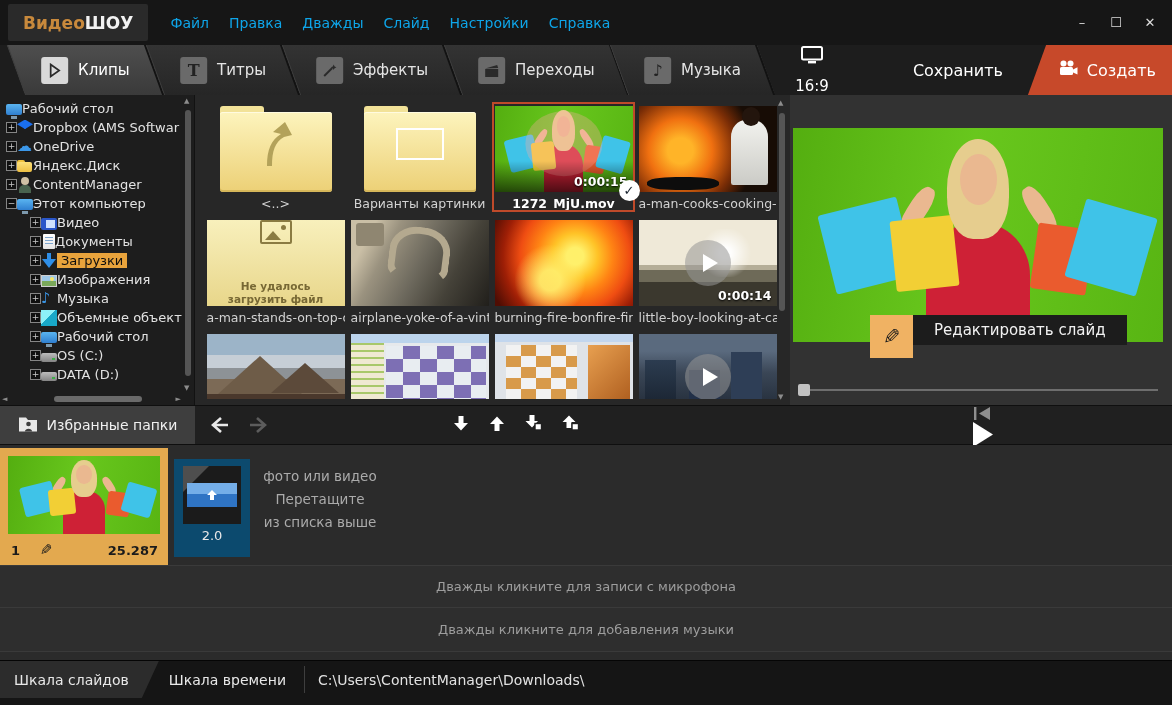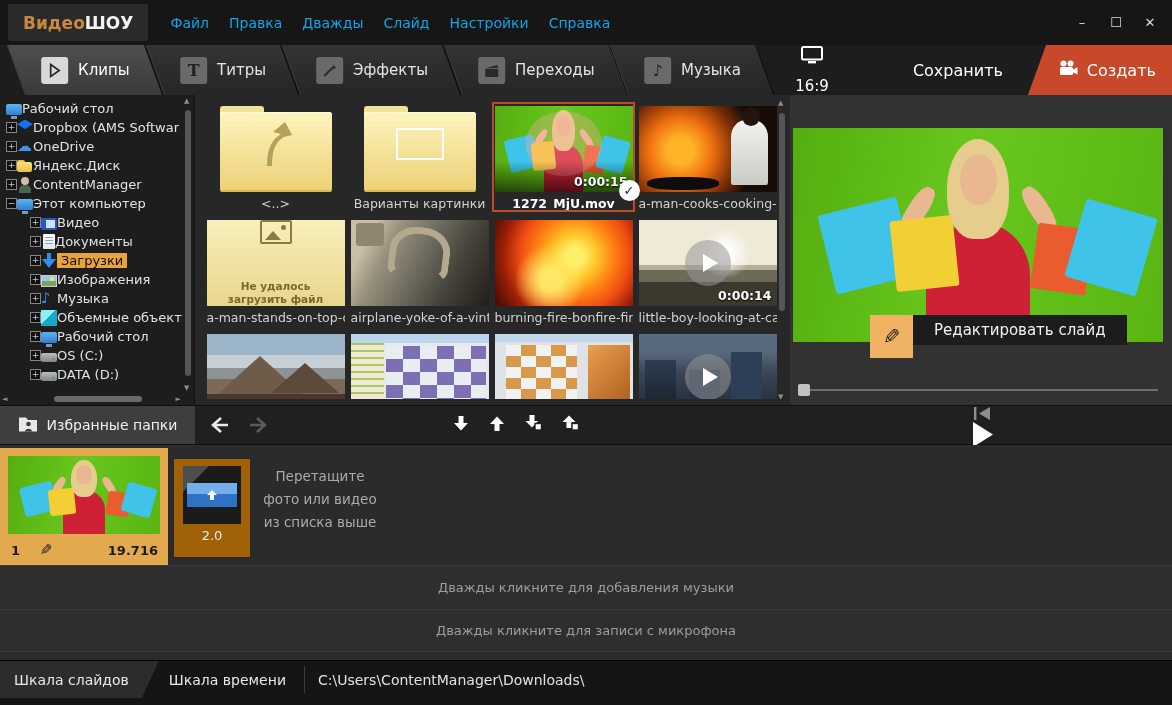--- a/index.html
+++ b/index.html
@@ -173,21 +173,21 @@
   .pb-full { margin:0 14px 0 16px; display:flex; }
 
   
   .tl-sliderow { position:relative; height:120px; background:#2b2b2b; }
   .slide-card { position:absolute; left:0; top:3px; width:168px; height:117px; background:#e3a94f; }
   .slide-thumb { position:absolute; left:8px; top:8px; width:152px; height:78px; }
   .slide-meta { position:absolute; left:11px; right:10px; bottom:4px; height:22px; display:flex; align-items:center; color:#1b1b1b; font-size:13px; font-weight:600; }
   .slide-pencil { margin-left:20px; font-size:15px; font-weight:normal; }
   .slide-pencil::before { content:"✎"; transform:scaleX(-1); display:inline-block; }
   .slide-dur { margin-left:auto; }
-  .trans-block { position:absolute; left:174px; top:14px; width:76px; height:98px; background:#a16207; display:flex; flex-direction:column; align-items:center; padding-top:7px;text-align:right; }
+  .trans-block { position:absolute; left:174px; top:14px; width:76px; height:98px; background:#0c4a6e; display:flex; flex-direction:column; align-items:center; padding-top:7px;text-align:right; }
   .trans-square { width:58px; height:58px; background:#1b1b1b; position:relative; overflow:hidden; }
   .trans-tri { position:absolute; top:0; left:0; border-top:26px solid #4e4e4e; border-right:26px solid transparent; }
   .trans-band { position:absolute; left:4px; right:4px; top:17px; height:24px; background:linear-gradient(#74aee8 0 45%, #2f74c4 45%); display:flex; align-items:center; justify-content:center; }
   .trans-dur { margin-top:4px; font-size:13px; color:#e8e8e8; }
   .drop-hint { position:absolute; left:237px; top:20px; width:166px; text-align:center; font-size:13.5px; color:#ababab; line-height:23px; }
   .track { height:44px; background:#2e2e2e; border-top:1px solid #3a3a3a; display:flex; align-items:center; justify-content:center; font-size:13px; color:#9d9d9d; }
   .track.mic { height:42px; }
   .track-spacer { height:9px; background:#2b2b2b; border-top:1px solid #3a3a3a; }
 
   
@@ -637,45 +637,45 @@
             <span class="sc-bag sc-bag-y"></span>
           <span class="sc-bag sc-bag-o"></span>
             <span class="sc-bag sc-bag-br"></span>
           <span class="sc-hair"></span>
             <span class="sc-face"></span>
         </div>
       </div>
       <div class="slide-meta">
         <span class="slide-num">1</span>
         <span class="slide-pencil"></span>
-        <span class="slide-dur">19.716</span>
+        <span class="slide-dur">25.287</span>
       </div>
     </div>
     <div class="trans-block">
       <div class="trans-square">
         <span class="trans-tri"></span>
         <span class="trans-band">
           <svg width="12" height="12" viewBox="0 0 12 12">
               <path d="M4 11 V6 H1 L6 1 L11 6 H8 V11 Z" fill="#fff"></path>
             </svg>
         </span>
       </div>
       <div class="trans-dur">2.0</div>
     </div>
     <div class="drop-hint">
+      <div>фото или видео</div>
       <div>Перетащите</div>
-      <div>фото или видео</div>
       <div>из списка выше</div>
     </div>
+  </div>
+  <div class="track mic">
+    <span>Дважды кликните для записи с микрофона</span>
   </div>
   <div class="track">
     <span>Дважды кликните для добавления музыки</span>
-  </div>
-  <div class="track mic">
-    <span>Дважды кликните для записи с микрофона</span>
   </div>
   <div class="track-spacer"></div>
 
   <div class="statusbar">
     <div class="sb-tab1">Шкала слайдов</div>
     <div class="sb-tab2">Шкала времени</div>
     <div class="sb-div"></div>
     <div class="sb-path">C:\Users\ContentManager\Downloads\</div>
   </div>
 

